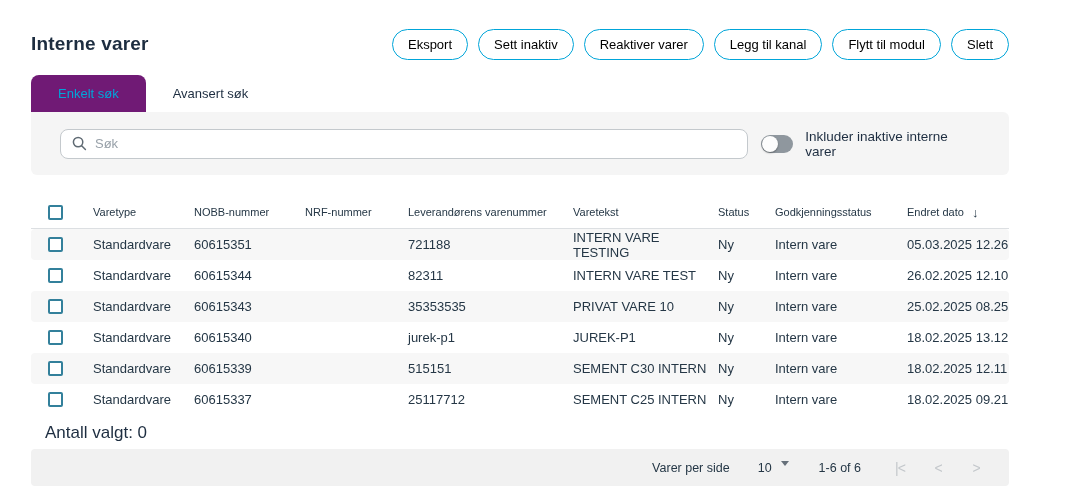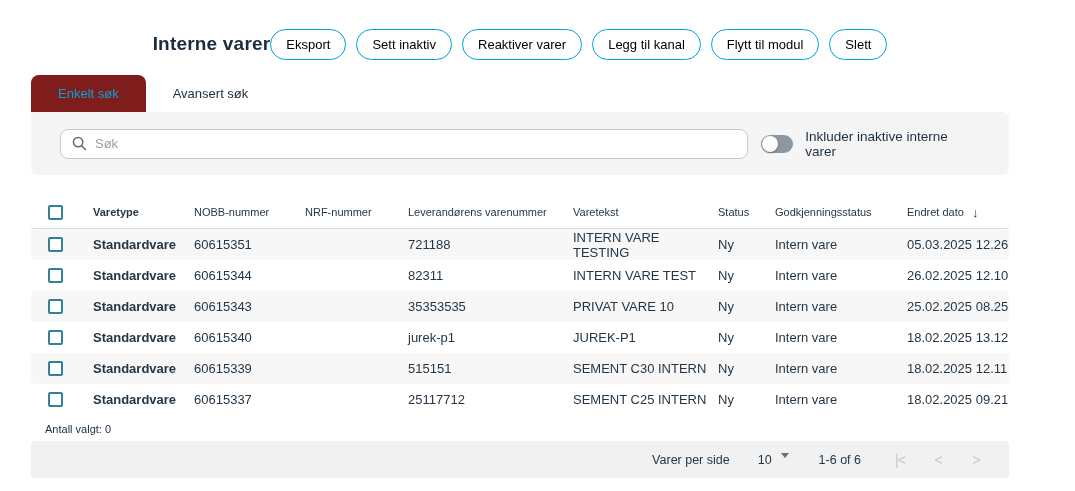--- a/index.html
+++ b/index.html
@@ -1,31 +1,31 @@
 <!DOCTYPE html>
 <html><head>
 <meta charset="utf-8">
 <style>
   * { box-sizing: border-box; margin: 0; padding: 0; }
   html, body { width: 1075px; height: 491px; background: #ffffff; overflow: hidden; }
   body { font-family: "Liberation Sans", sans-serif; color: #253746; }
   .container { margin-left: 31px; width: 978px; }
 
   
-  .topbar { display: flex; justify-content: center; align-items: center; padding-top: 32px; height: 56px; }
+  .topbar { display: flex; justify-content: space-between; align-items: center; padding-top: 32px; height: 56px; }
   .title { font-size: 19px; font-weight: 600; color: #1d2d40; letter-spacing: .2px; }
   .actions { display: flex; gap: 10px; }
   .btn { height: 31px; padding: 0 15px; border: 1.5px solid #00a5d9; border-radius: 16px;
          background: #fff; color: #000000; font-size: 13px; font-family: inherit;
          display: flex; align-items: center; cursor: pointer; white-space: nowrap; }
 
   
   .tabs { display: flex; margin-top: 19px; }
   .tab { height: 37px; display: flex; align-items: center; padding: 0 27px; font-size: 13px; cursor: pointer; }
-  .tab.active { background: #7f1d1d; border-radius: 8px 8px 0 0; color: #00a5d9; }
+  .tab.active { background: #701a75; border-radius: 8px 8px 0 0; color: #00a5d9; }
   .tab.inactive { color: #1d2d40; }
 
   
   .filter-panel { background: #f5f5f5; border-radius: 0 6px 6px 6px; height: 63px;
                   display: flex; align-items: center; padding: 0 29px; }
   .search-box { display: flex; align-items: center; width: 697px; height: 30px; background: #fff;
                 border: 1px solid #c4c9cd; border-radius: 8px; padding: 0 11px; }
   .search-input { border: none; outline: none; flex: 1; font-size: 13px; font-family: inherit;
                   color: #253746; margin-left: 8px; background: transparent; }
   .search-input::placeholder { color: #98a1a9; }
@@ -35,34 +35,34 @@
                   background: #fdfdfd; box-shadow: 0 1px 2px rgba(0,0,0,.35); }
   .toggle-label { font-size: 13.5px; margin-left: 12px; color: #1d2d40; }
 
   
   .table { margin-top: 21px; }
   .thead { display: flex; align-items: center; height: 33px; border-bottom: 1px solid #dcdfe2;
            font-size: 11px; color: #253746; }
   .trow { display: flex; align-items: center; height: 31px; font-size: 13px; border-radius: 4px; }
   .trow.striped { background: #f7f7f7; }
   .col-cb { width: 62px; padding-left: 17px; flex: none; }
-  .col-varetype { width: 101px; flex: none; font-weight: bold; }
+  .col-varetype { width: 101px; flex: none; }
   .col-nobb { width: 111px; flex: none; }
   .col-nrf { width: 103px; flex: none; }
   .col-lev { width: 165px; flex: none; }
   .col-varetekst { width: 145px; flex: none; }
   .col-status { width: 57px; flex: none; }
   .col-godkjenning { width: 132px; flex: none; }
   .col-endret { flex: 1; display: flex; align-items: center; gap: 8px; }
   .checkbox { width: 15px; height: 15px; border: 2px solid #33809b; border-radius: 2px;
               background: #fff; display: block; cursor: pointer; }
   .sort-arrow { font-size: 13px; color: #253746; cursor: pointer; }
 
   
-  .selected-count { font-size: 11px; margin: 8px 0 0 14px; color: #1d2d40; }
+  .selected-count { font-size: 17px; margin: 8px 0 0 14px; color: #1d2d40; }
   .pagination { margin-top: 6px; height: 37px; background: #f1f1f1; border-radius: 4px;
                 display: flex; align-items: center; justify-content: flex-end;
                 font-size: 12.5px; color: #253746; }
   .pg-per-page { display: flex; gap: 9px; margin-left: 28px; cursor: pointer; }
   .caret { width: 0; height: 0; border-left: 4.5px solid transparent; border-right: 4.5px solid transparent;
            border-top: 5px solid #66707a; }
   .pg-range { margin-left: 30px; }
   .pg-nav { display: flex; align-items: center; margin-left: 20px; margin-right: 14px; }
   .pg-btn { width: 38px; text-align: center; color: #c3c7cb; font-size: 14px; letter-spacing: -1px; cursor: default; }
 </style>

